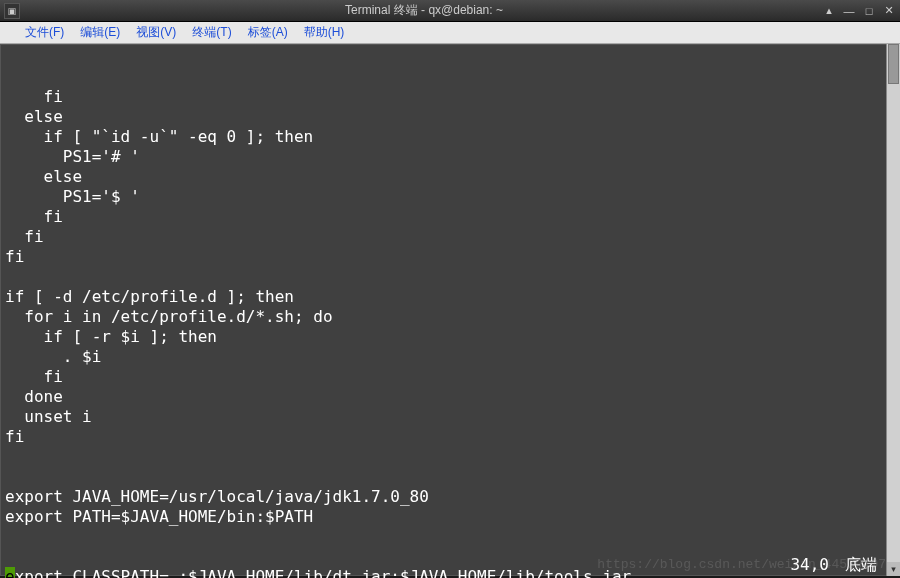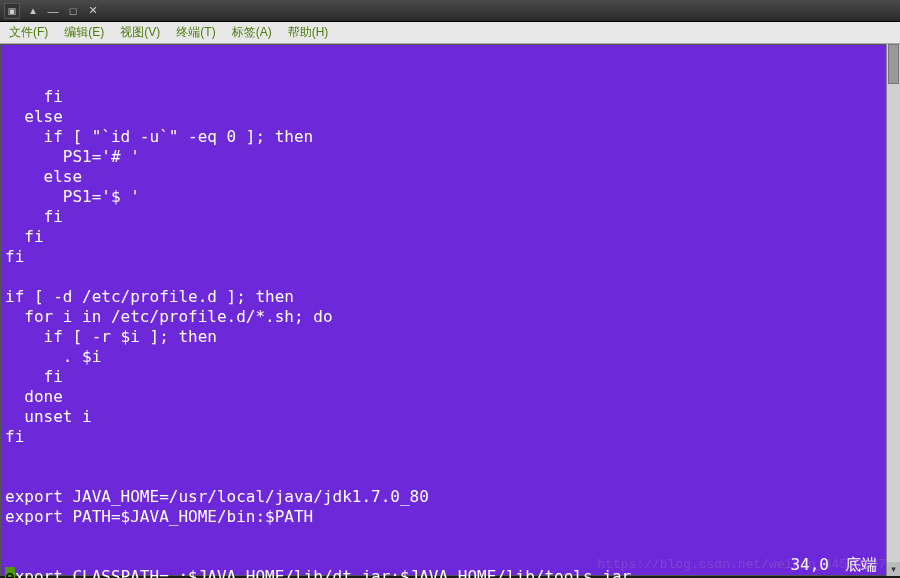--- a/index.html
+++ b/index.html
@@ -48,32 +48,32 @@
       justify-content: center;
       color: #ccc;
       font-size: 11px;
       cursor: pointer;
     }
     .menubar {
       height: 22px;
       background: #e8e8e8;
       display: flex;
       align-items: center;
-      padding: 0 6px;
+      padding: 0 22px;
       font-size: 12px;
-      color: #4d7c0f;
+      color: #1d4ed8;
       gap: 10px;
       border-bottom: 1px solid #aaa;
     }
     .menu-item {
       cursor: pointer;
       padding: 1px 3px;
     }
     .terminal {
-      background: #6d28d9;
+      background: #404040;
       color: #fff;
       font-family: "DejaVu Sans Mono", monospace;
       font-size: 16px;
       line-height: 20px;
       padding: 2px 4px;
       height: calc(578px - 44px - 2px);
       position: relative;
       white-space: pre;
       border: 1px solid #555;
     }
@@ -129,20 +129,21 @@
       font-size: 13px;
       font-family: Liberation Mono, monospace;
       pointer-events: none;
     }
   </style>
 </head>
 <body>
 
 <div class="titlebar">
   <span class="titlebar-icon">▣</span>
+  <span class="titlebar-title">Terminal 终端 - qx@debian: ~</span>
   <div class="window-controls">
     <span class="window-btn">▴</span>
     <span class="window-btn">—</span>
     <span class="window-btn">□</span>
     <span class="window-btn">✕</span>
   </div>
 </div>
 
 <div class="menubar">
   <span class="menu-item">文件(F)</span>

